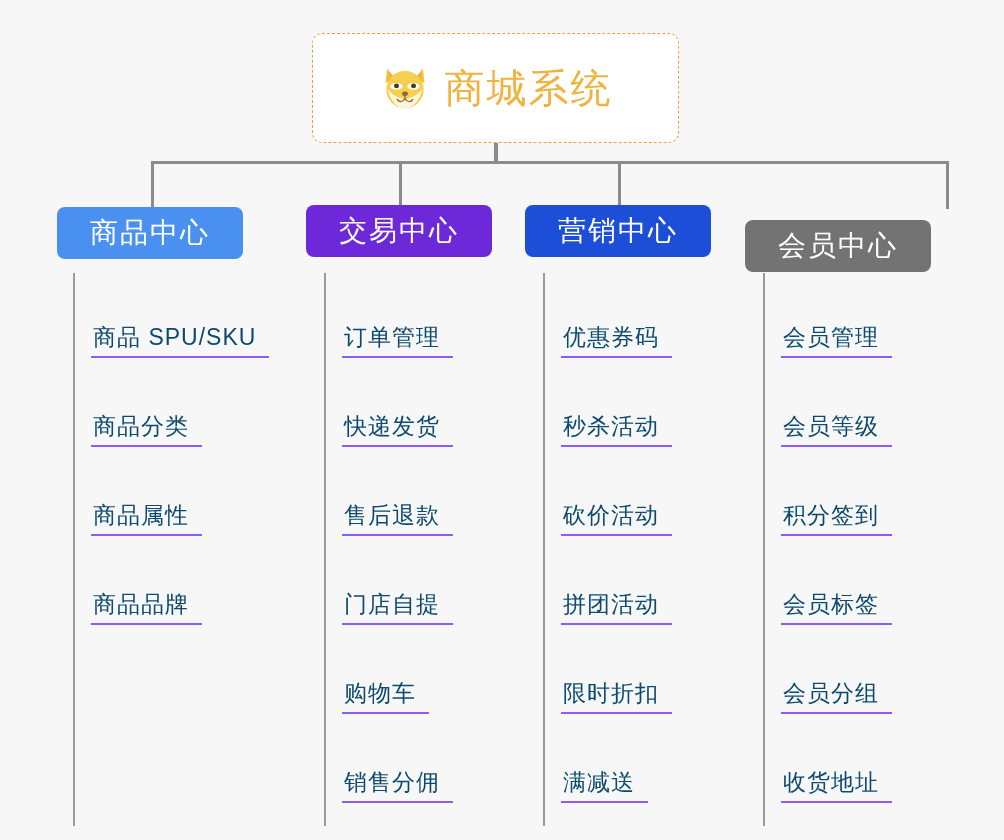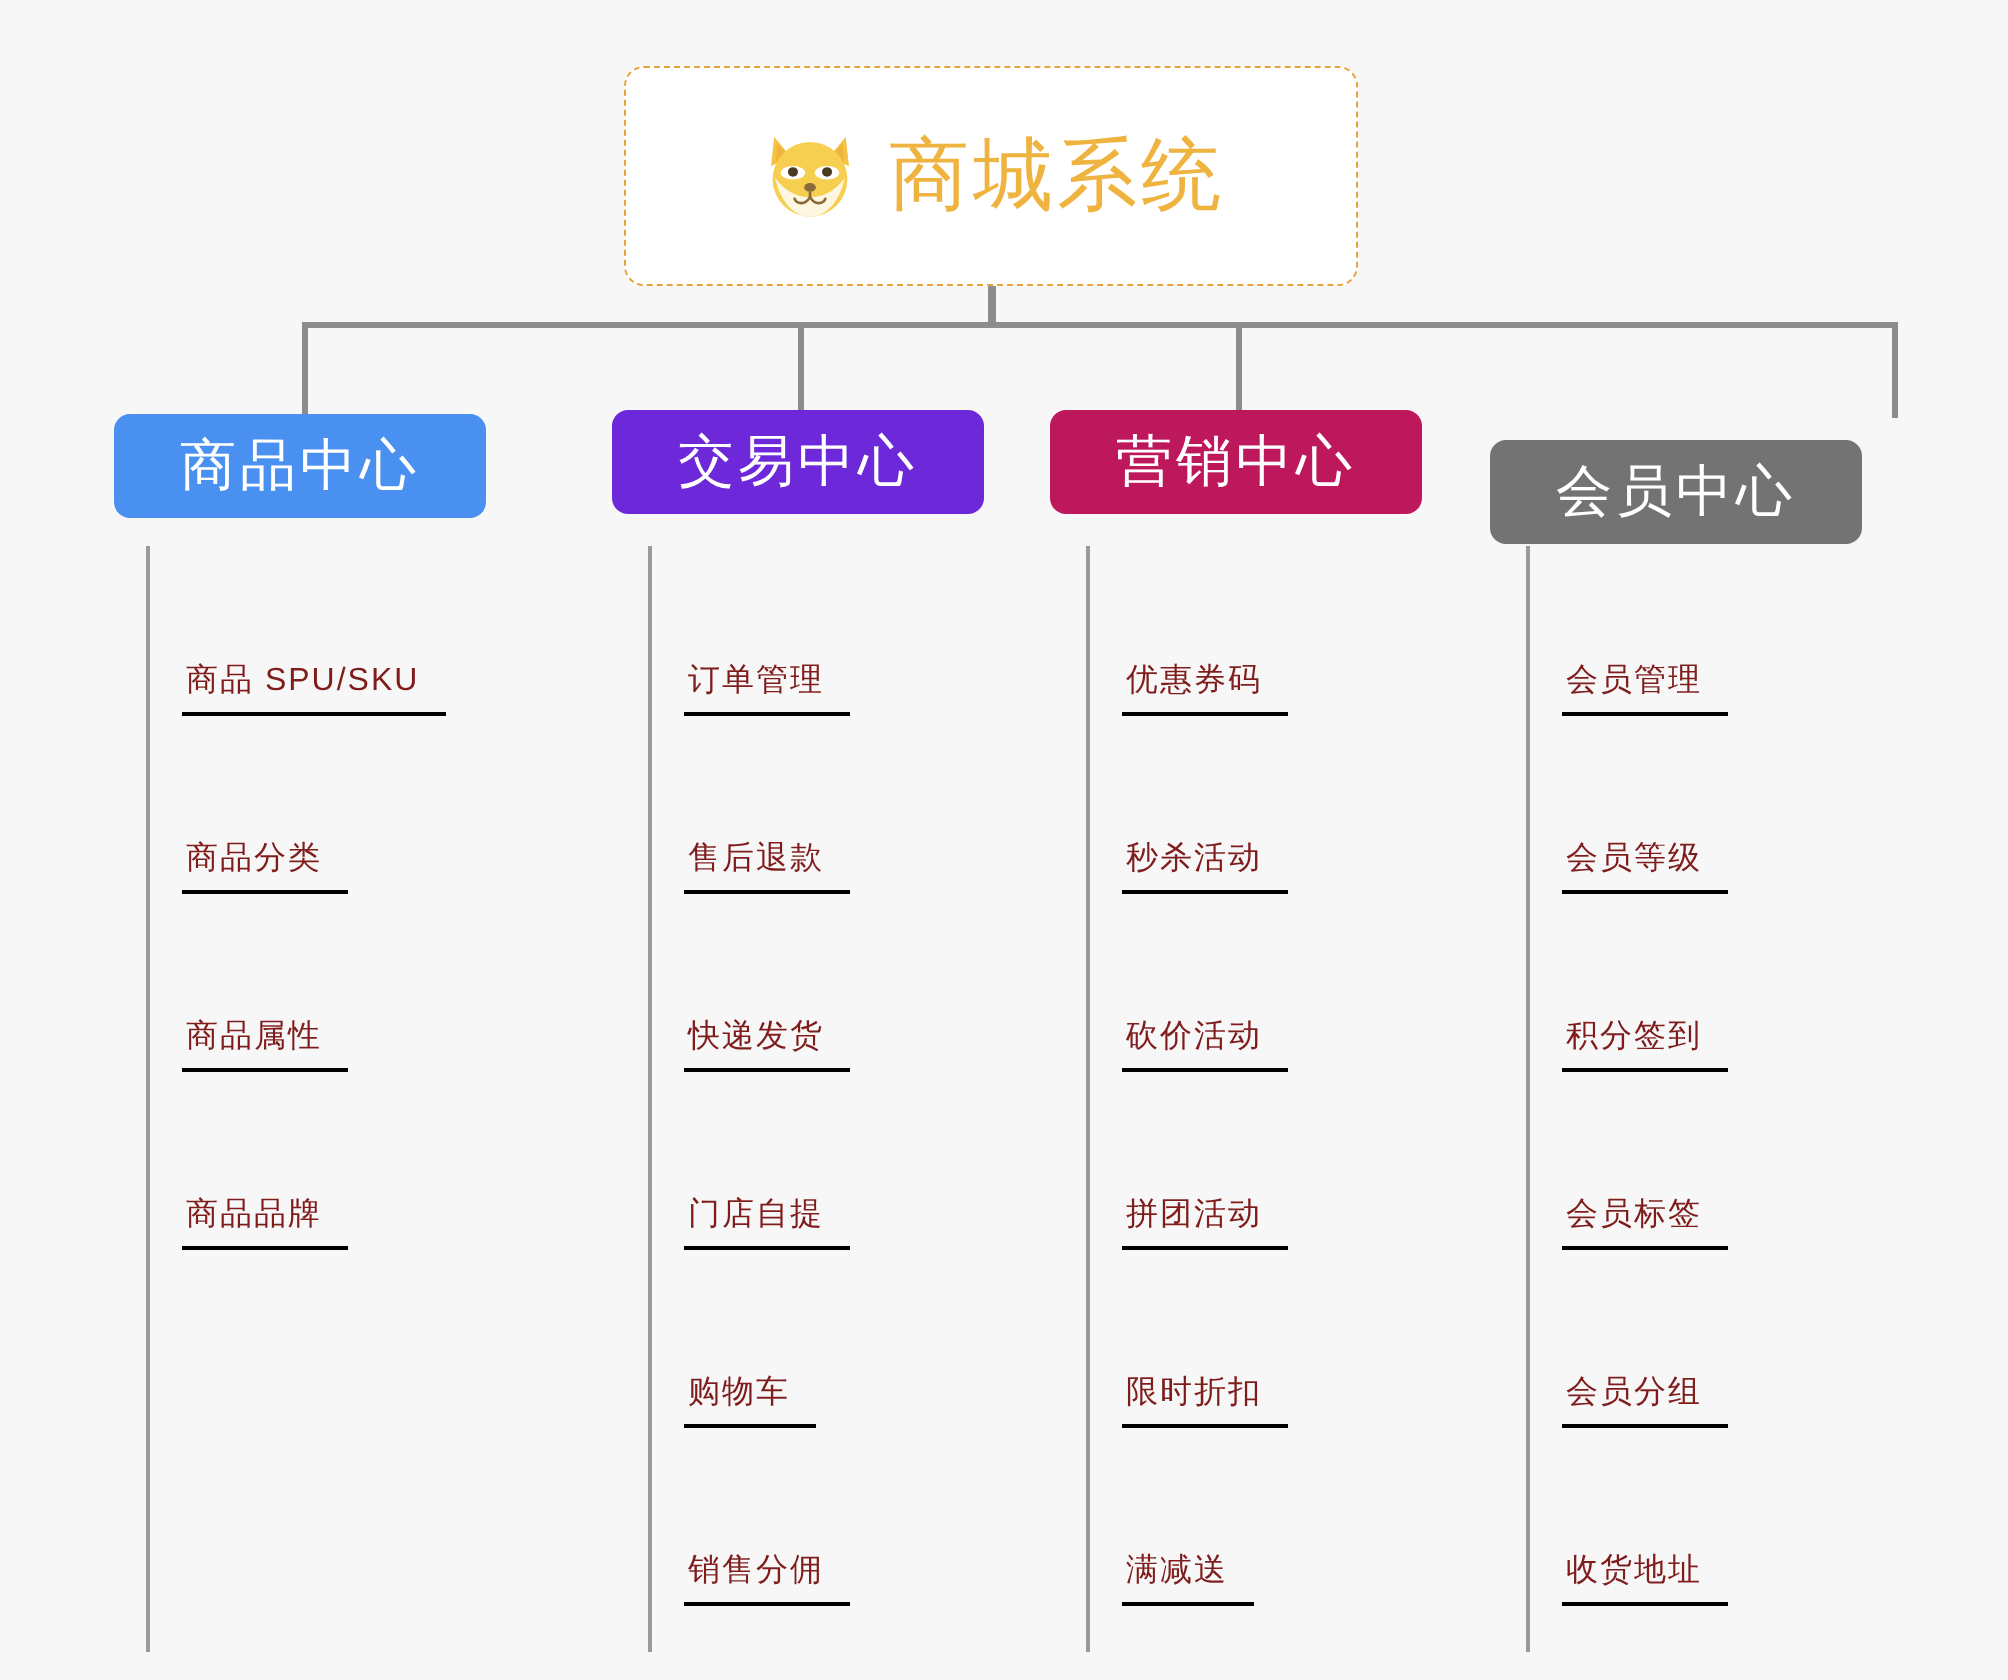--- a/index.html
+++ b/index.html
@@ -92,26 +92,26 @@
   .leaf {
     position: relative;
     height: 89px;
     box-sizing: border-box;
     display: flex;
     align-items: flex-end;
     padding-left: 32px;
     padding-bottom: 4px;
   }
   .leaf-label {
-    font-size: 16px;
-    color: #7f1d1d;
+    font-size: 23px;
+    color: #0c4a6e;
     white-space: nowrap;
     letter-spacing: 1px;
     line-height: 1.15;
-    border-bottom: 2px solid #000000;
+    border-bottom: 2px solid #8b5cf6;
     padding: 0 13px 6px 2px;
     margin-left: -14px;
   }
 </style>
 </head>
 <body style="background: rgb(247, 247, 247);">
 
 <div id="mindmap">
 
   <div class="root-node" style="border-color: rgb(232, 163, 61); background: rgb(255, 255, 255);">
@@ -142,21 +142,21 @@
   <div class="conn conn-v" style="left:399px; top:161px; height:48px;"></div>
   <div class="conn conn-v" style="left:618px; top:161px; height:48px;"></div>
   <div class="conn conn-v" style="left:946px; top:161px; height:48px;"></div>
 
   <div class="cat-box" style="left:57px; top:207px; width:186px; background:#4a90f0;">
     <span>商品中心</span>
   </div>
   <div class="cat-box" style="left:306px; top:205px; width:186px; background:#6d28d9;">
     <span>交易中心</span>
   </div>
-  <div class="cat-box" style="left:525px; top:205px; width:186px; background:#be185d;">
+  <div class="cat-box" style="left:525px; top:205px; width:186px; background:#1d4ed8;">
     <span>营销中心</span>
   </div>
   <div class="cat-box" style="left:745px; top:220px; width:186px; background:#737373;">
     <span>会员中心</span>
   </div>
 
   <div class="branch" style="left:73px;">
     <div class="branch-spine"></div>
     <div class="leaf-list">
       <div class="leaf">
@@ -174,26 +174,26 @@
     </div>
   </div>
 
   <div class="branch" style="left:324px;">
     <div class="branch-spine"></div>
     <div class="leaf-list">
       <div class="leaf">
         <span class="leaf-label">订单管理</span>
       </div>
       <div class="leaf">
+        <span class="leaf-label">快递发货</span>
+      </div>
+      <div class="leaf">
         <span class="leaf-label">售后退款</span>
       </div>
       <div class="leaf">
-        <span class="leaf-label">快递发货</span>
-      </div>
-      <div class="leaf">
         <span class="leaf-label">门店自提</span>
       </div>
       <div class="leaf">
         <span class="leaf-label">购物车</span>
       </div>
       <div class="leaf">
         <span class="leaf-label">销售分佣</span>
       </div>
     </div>
   </div>

